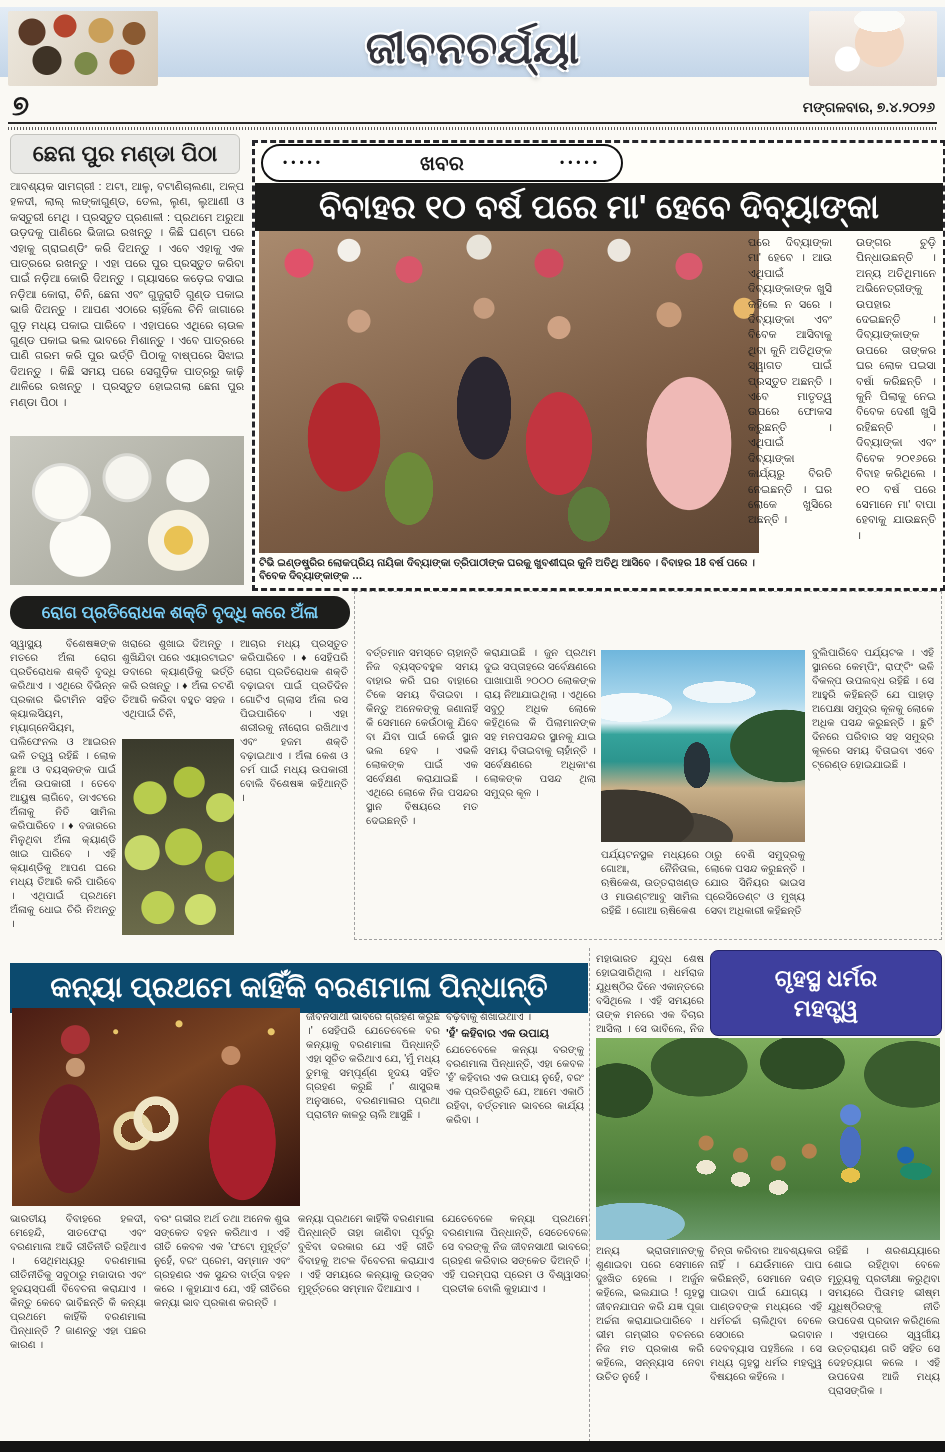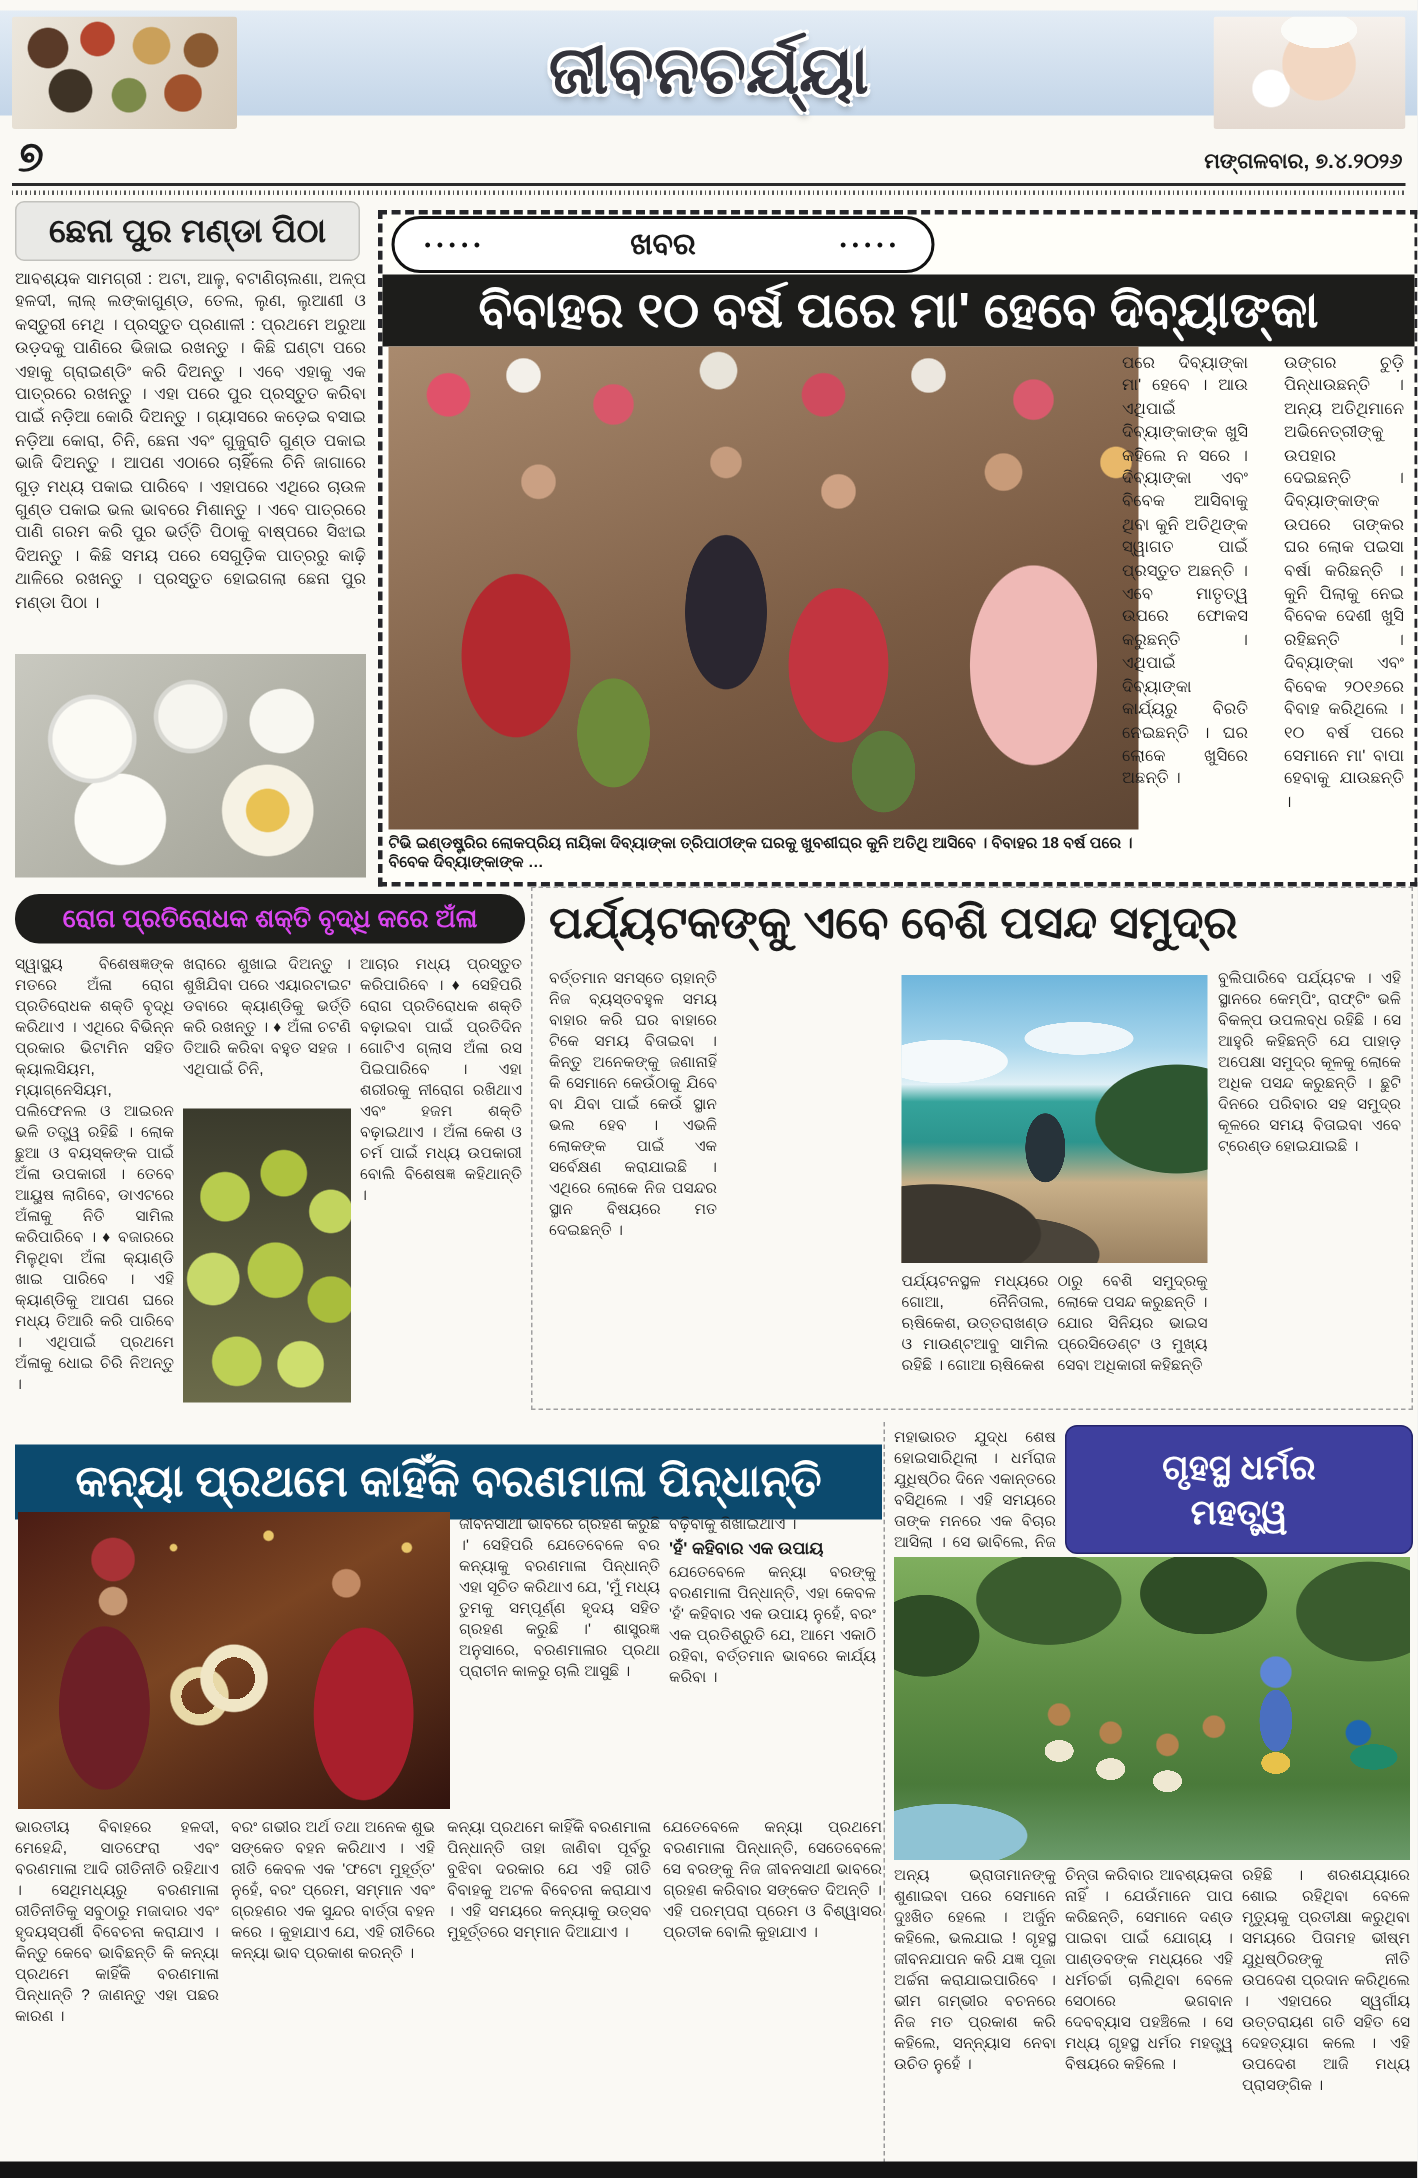--- a/index.html
+++ b/index.html
@@ -74,21 +74,21 @@
     radial-gradient(ellipse 35px 45px at 66% 88%, #5d7a3c 0 60%, transparent 61%),
     radial-gradient(circle at 82% 26%, #c89b79 0 12px, transparent 13px),
     radial-gradient(ellipse 70px 110px at 86% 66%, #efb9b6 0 60%, transparent 61%),
     linear-gradient(160deg,#a98a6e,#7b5c44 60%,#5e4634);}
   .ncaption{position:absolute;left:4px;top:413px;width:500px;font-size:10.4px;line-height:13px;font-weight:bold;}
   .ncol{position:absolute;top:92px;height:342px;}
   .n1{left:481px;width:84px;margin-left:12px;}
   .n2{left:601px;width:80px;}
 
   
-  .ahead{left:10px;top:596px;width:340px;height:33px;background:#1d1d1b;color:#d946ef;border-radius:16px;
+  .ahead{left:10px;top:596px;width:340px;height:33px;background:#1d1d1b;color:#7dd3fc;border-radius:16px;
     font-size:17px;font-weight:bold;display:flex;align-items:center;justify-content:center;}
   .acol{top:637px;height:300px;}
   .a1{left:10px;width:106px;}
   .a2wrap{left:122px;top:637px;width:112px;height:300px;}
   .a2text{height:98px;}
   .aphoto{width:112px;height:196px;margin-top:4px;background:
     radial-gradient(circle at 25% 30%, #b8cc4e 0 16px, transparent 17px),
     radial-gradient(circle at 60% 22%, #aec23f 0 15px, transparent 16px),
     radial-gradient(circle at 88% 35%, #c2d45e 0 14px, transparent 15px),
     radial-gradient(circle at 18% 58%, #c8d96a 0 17px, transparent 18px),
@@ -207,22 +207,22 @@
 
   <div class="abs ahead">ରୋଗ ପ୍ରତିରୋଧକ ଶକ୍ତି ବୃଦ୍ଧି କରେ ଅଁଳା</div>
   <div class="abs acol a1 jtext small">ସ୍ୱାସ୍ଥ୍ୟ ବିଶେଷଜ୍ଞଙ୍କ ମତରେ ଅଁଳା ରୋଗ ପ୍ରତିରୋଧକ ଶକ୍ତି ବୃଦ୍ଧି କରିଥାଏ । ଏଥିରେ ବିଭିନ୍ନ ପ୍ରକାର ଭିଟାମିନ ସହିତ କ୍ୟାଲସିୟମ, ମ୍ୟାଗ୍ନେସିୟମ, ପଲିଫେନଲ ଓ ଆଇରନ ଭଳି ତତ୍ତ୍ୱ ରହିଛି । ଲୋକ ଛୁଆ ଓ ବୟସ୍କଙ୍କ ପାଇଁ ଅଁଳା ଉପକାରୀ । ତେବେ ଆୟୁଷ ଲାଗିବେ, ଡାଏଟରେ ଅଁଳାକୁ ନିତି ସାମିଲ କରିପାରିବେ । ♦ ବଜାରରେ ମିଳୁଥିବା ଅଁଳା କ୍ୟାଣ୍ଡି ଖାଇ ପାରିବେ । ଏହି କ୍ୟାଣ୍ଡିକୁ ଆପଣ ଘରେ ମଧ୍ୟ ତିଆରି କରି ପାରିବେ । ଏଥିପାଇଁ ପ୍ରଥମେ ଅଁଳାକୁ ଧୋଇ ଚିରି ନିଅନ୍ତୁ ।</div>
   <div class="abs a2wrap">
     <div class="a2text jtext small">ଖରାରେ ଶୁଖାଇ ଦିଅନ୍ତୁ । ଶୁଖିଯିବା ପରେ ଏୟାରଟାଇଟ ଡବାରେ କ୍ୟାଣ୍ଡିକୁ ଭର୍ତ୍ତି କରି ରଖନ୍ତୁ । ♦ ଅଁଳା ଚଟଣି ତିଆରି କରିବା ବହୁତ ସହଜ । ଏଥିପାଇଁ ଚିନି,</div>
     <div class="aphoto"></div>
   </div>
   <div class="abs acol a3 jtext small">ଆଚାର ମଧ୍ୟ ପ୍ରସ୍ତୁତ କରିପାରିବେ । ♦ ସେହିପରି ରୋଗ ପ୍ରତିରୋଧକ ଶକ୍ତି ବଢ଼ାଇବା ପାଇଁ ପ୍ରତିଦିନ ଗୋଟିଏ ଗ୍ଲାସ ଅଁଳା ରସ ପିଇପାରିବେ । ଏହା ଶରୀରକୁ ନୀରୋଗ ରଖିଥାଏ ଏବଂ ହଜମ ଶକ୍ତି ବଢ଼ାଇଥାଏ । ଅଁଳା କେଶ ଓ ଚର୍ମ ପାଇଁ ମଧ୍ୟ ଉପକାରୀ ବୋଲି ବିଶେଷଜ୍ଞ କହିଥାନ୍ତି ।</div>
 
   <div class="abs seaframe"></div>
-  <div class="abs shead">ପର୍ଯ୍ୟଟକଙ୍କୁ ଏବେ ବେଶି ପସନ୍ଦ ସମୁଦ୍ର</div>
   <div class="abs scol s1 jtext small">ବର୍ତ୍ତମାନ ସମସ୍ତେ ଚାହାନ୍ତି ନିଜ ବ୍ୟସ୍ତବହୁଳ ସମୟ ବାହାର କରି ଘର ବାହାରେ ଟିକେ ସମୟ ବିତାଇବା । କିନ୍ତୁ ଅନେକଙ୍କୁ ଜଣାନାହିଁ କି ସେମାନେ କେଉଁଠାକୁ ଯିବେ ବା ଯିବା ପାଇଁ କେଉଁ ସ୍ଥାନ ଭଲ ହେବ । ଏଭଳି ଲୋକଙ୍କ ପାଇଁ ଏକ ସର୍ବେକ୍ଷଣ କରାଯାଇଛି । ଏଥିରେ ଲୋକେ ନିଜ ପସନ୍ଦର ସ୍ଥାନ ବିଷୟରେ ମତ ଦେଇଛନ୍ତି ।</div>
+  <div class="abs scol s2 jtext small">କରାଯାଇଛି । ଜୁନ ପ୍ରଥମ ଦୁଇ ସପ୍ତାହରେ ସର୍ବେକ୍ଷଣରେ ପାଖାପାଖି ୨୦୦୦ ଲୋକଙ୍କ ରାୟ ନିଆଯାଇଥିଲା । ଏଥିରେ ସବୁଠୁ ଅଧିକ ଲୋକେ କହିଥିଲେ କି ପିଲାମାନଙ୍କ ସହ ମନପସନ୍ଦର ସ୍ଥାନକୁ ଯାଇ ସମୟ ବିତାଇବାକୁ ଚାହାଁନ୍ତି । ସର୍ବେକ୍ଷଣରେ ଅଧିକାଂଶ ଲୋକଙ୍କ ପସନ୍ଦ ଥିଲା ସମୁଦ୍ର କୂଳ ।</div>
   <div class="abs sphoto"></div>
   <div class="abs sright jtext small">ବୁଲିପାରିବେ ପର୍ଯ୍ୟଟକ । ଏହି ସ୍ଥାନରେ କେମ୍ପିଂ, ରାଫ୍ଟିଂ ଭଳି ବିକଳ୍ପ ଉପଲବ୍ଧ ରହିଛି । ସେ ଆହୁରି କହିଛନ୍ତି ଯେ ପାହାଡ଼ ଅପେକ୍ଷା ସମୁଦ୍ର କୂଳକୁ ଲୋକେ ଅଧିକ ପସନ୍ଦ କରୁଛନ୍ତି । ଛୁଟି ଦିନରେ ପରିବାର ସହ ସମୁଦ୍ର କୂଳରେ ସମୟ ବିତାଇବା ଏବେ ଟ୍ରେଣ୍ଡ ହୋଇଯାଇଛି ।</div>
   <div class="abs ssub1 jtext small">ପର୍ଯ୍ୟଟନସ୍ଥଳ ମଧ୍ୟରେ ଗୋଆ, ନୈନିତାଲ, ଋଷିକେଶ, ଉତ୍ତରାଖଣ୍ଡ ଓ ମାଉଣ୍ଟଆବୁ ସାମିଲ ରହିଛି । ଗୋଆ ଋଷିକେଶ</div>
   <div class="abs ssub2 jtext small">ଠାରୁ ବେଶି ସମୁଦ୍ରକୁ ଲୋକେ ପସନ୍ଦ କରୁଛନ୍ତି । ଯୋର ସିନିୟର ଭାଇସ ପ୍ରେସିଡେଣ୍ଟ ଓ ମୁଖ୍ୟ ସେବା ଅଧିକାରୀ କହିଛନ୍ତି</div>
 
   <div class="abs wban">କନ୍ୟା ପ୍ରଥମେ କାହିଁକି ବରଣମାଳା ପିନ୍ଧାନ୍ତି</div>
   <div class="abs wphoto"></div>
   <div class="abs wcA jtext small">ଜୀବନସାଥୀ ଭାବରେ ଗ୍ରହଣ କରୁଛି ।' ସେହିପରି ଯେତେବେଳେ ବର କନ୍ୟାକୁ ବରଣମାଳା ପିନ୍ଧାନ୍ତି ଏହା ସୂଚିତ କରିଥାଏ ଯେ, 'ମୁଁ ମଧ୍ୟ ତୁମକୁ ସମ୍ପୂର୍ଣ୍ଣ ହୃଦୟ ସହିତ ଗ୍ରହଣ କରୁଛି ।' ଶାସ୍ତ୍ରଜ୍ଞ ଅନୁସାରେ, ବରଣମାଳାର ପ୍ରଥା ପ୍ରାଚୀନ କାଳରୁ ଚାଲି ଆସୁଛି ।</div>
   <div class="abs wcB">
     <div class="jtext small">ବଢ଼ିବାକୁ ଶିଖାଇଥାଏ ।</div>

